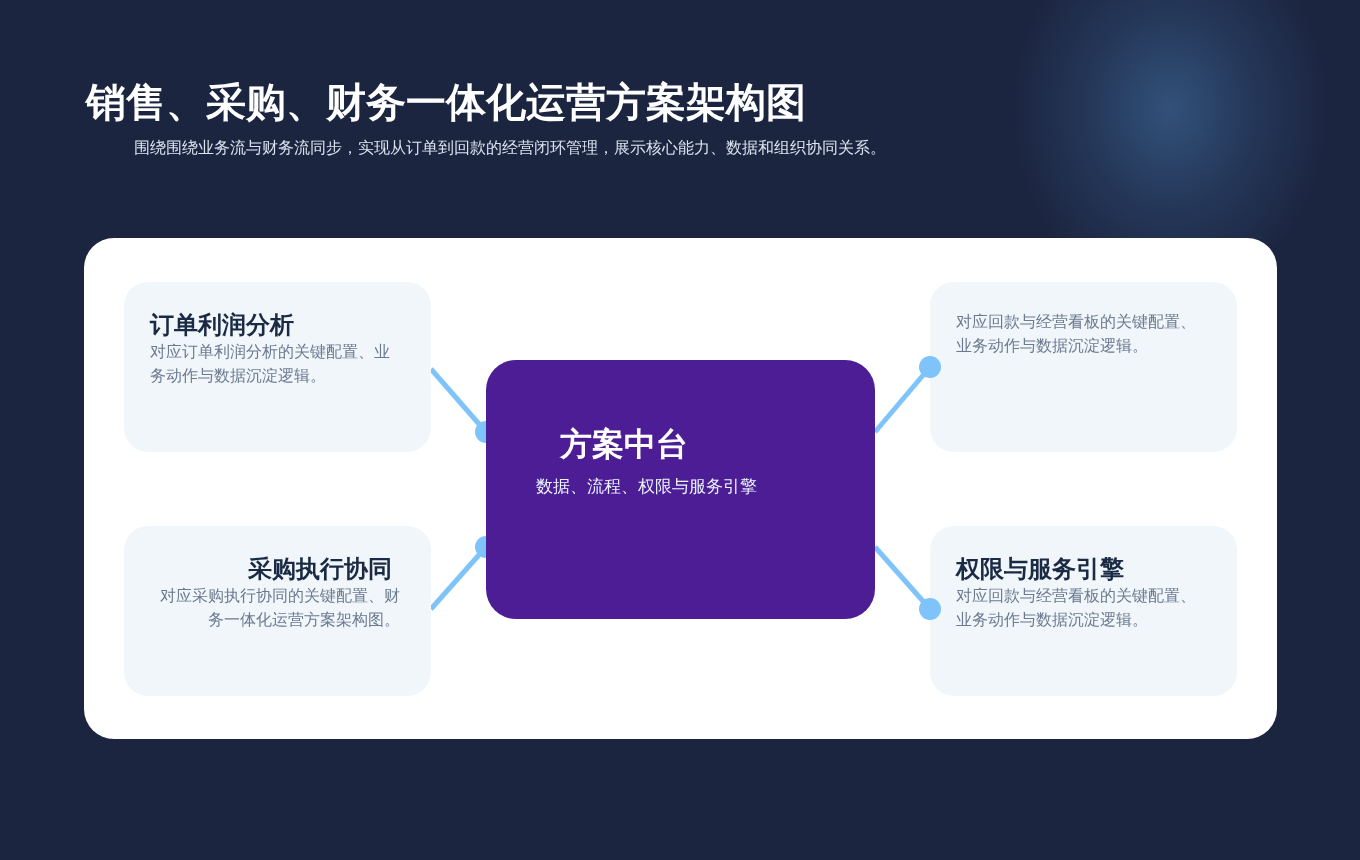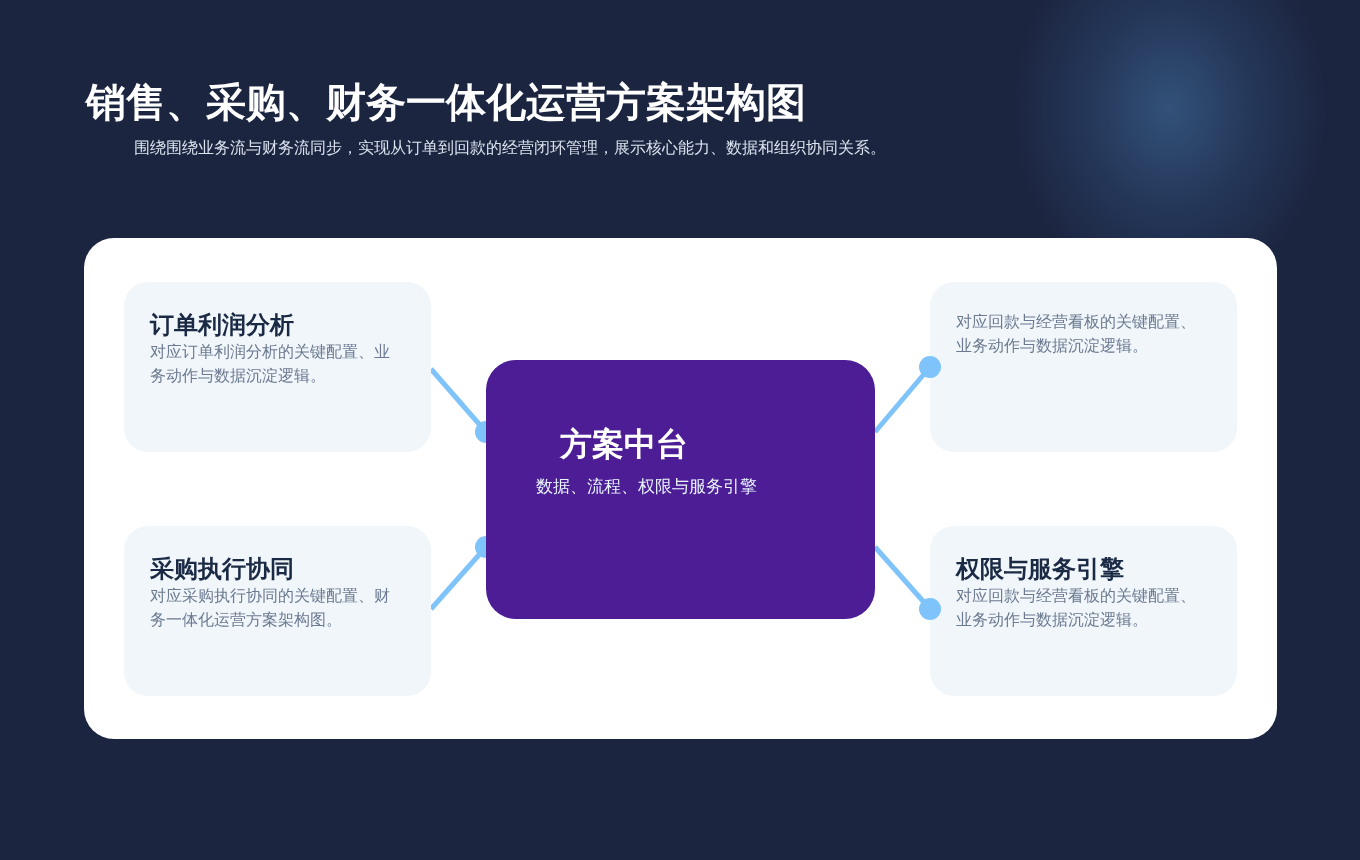--- a/index.html
+++ b/index.html
@@ -121,21 +121,21 @@
   <line x1="875" y1="547" x2="930" y2="609" stroke="#7fc3fb" stroke-width="5"></line>
   <circle cx="486" cy="432" r="11" fill="#7fc3fb"></circle>
   <circle cx="486" cy="547" r="11" fill="#7fc3fb"></circle>
 </svg>
 
 <div class="card" style="left:124px; top:282px;">
   <div class="card-title">订单利润分析</div>
   <div class="card-desc">对应订单利润分析的关键配置、业务动作与数据沉淀逻辑。</div>
 </div>
 
-<div class="card" style="left:124px; top:526px;">
+<div class="card" style="left:124px; top:526px;text-align:right;">
   <div class="card-title">采购执行协同</div>
   <div class="card-desc">对应采购执行协同的关键配置、财务一体化运营方案架构图。</div>
 </div>
 
 <div class="card" style="left:930px; top:282px;">
   <div class="card-desc">对应回款与经营看板的关键配置、业务动作与数据沉淀逻辑。</div>
 </div>
 
 <div class="card" style="left:930px; top:526px;">
   <div class="card-title">权限与服务引擎</div>

